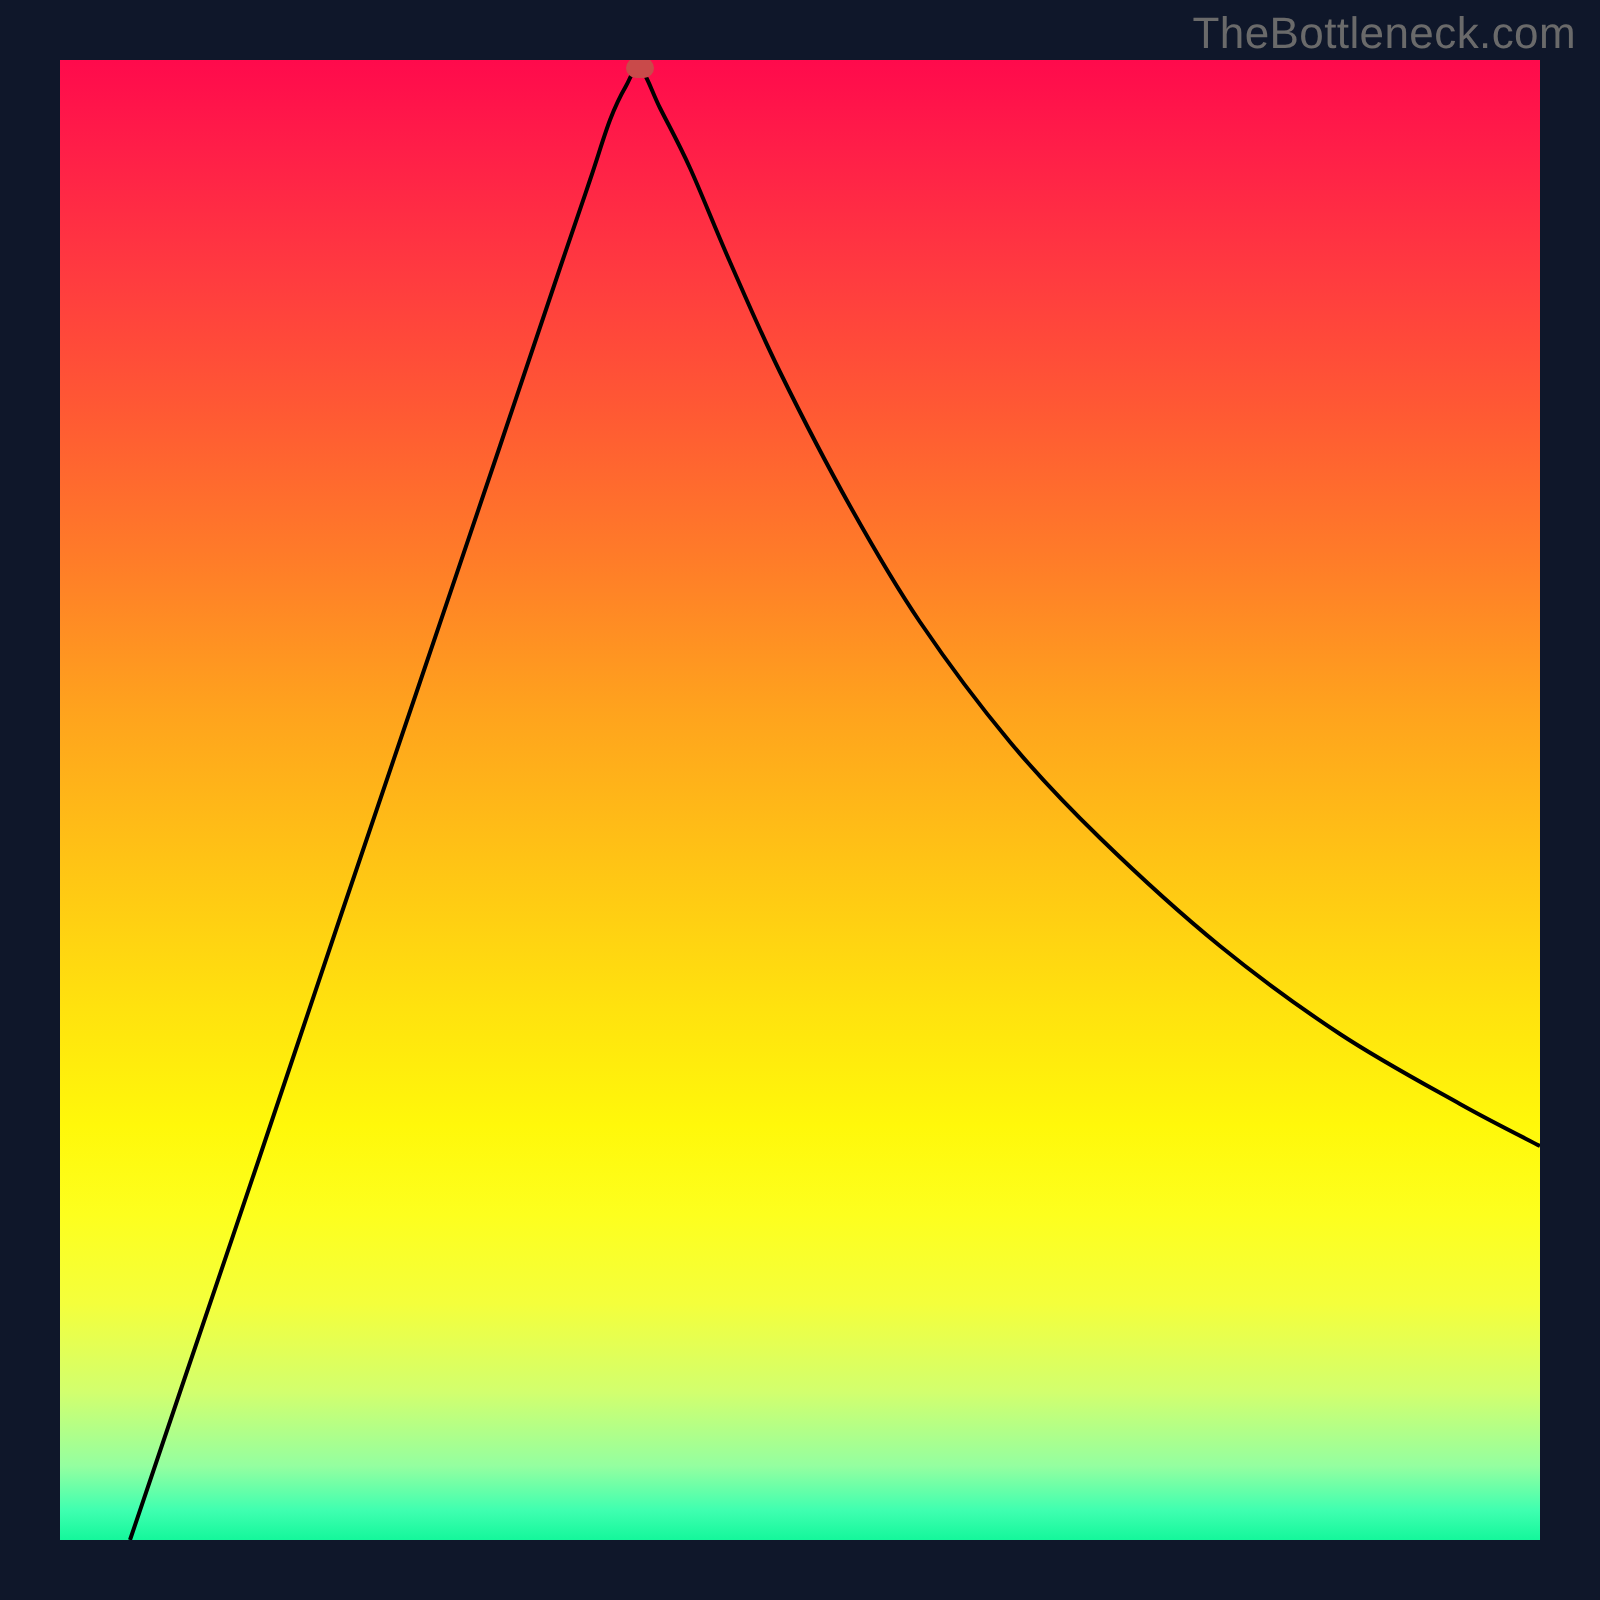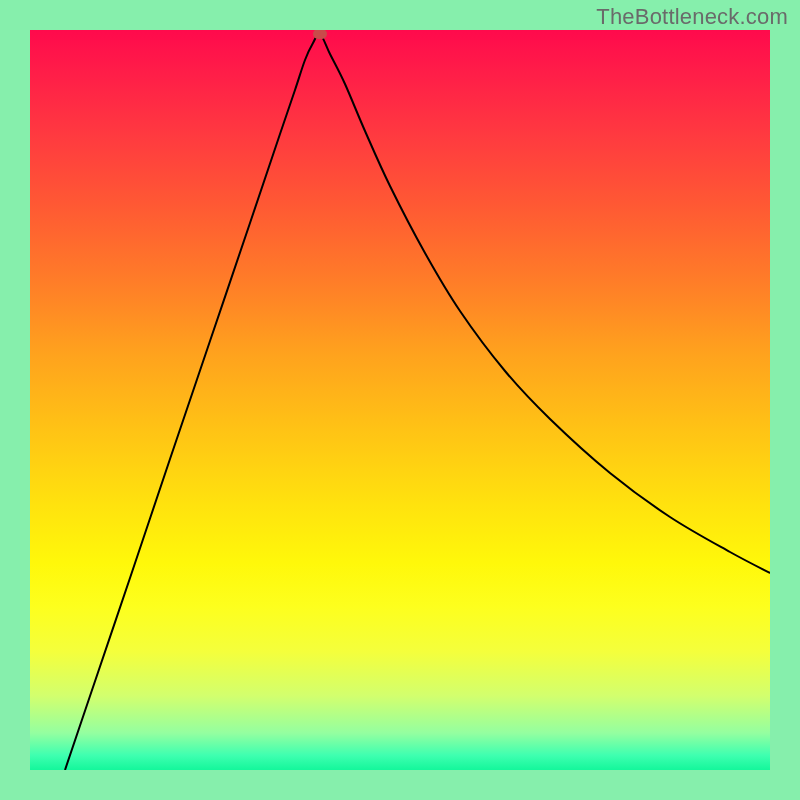--- a/index.html
+++ b/index.html
@@ -8,21 +8,21 @@
     width: 800px;
     height: 800px;
     overflow: hidden;
     background: #000;
     font-family: Arial, Helvetica, sans-serif;
   }
   .outer {
     position: relative;
     width: 800px;
     height: 800px;
-    background: #86efac;
+    background: #0f172a;
   }
   .watermark {
     position: absolute;
     top: 4px;
     right: 12px;
     color: #6a6a6a;
     font-size: 22px;
     font-weight: 400;
     letter-spacing: 0.2px;
   }

